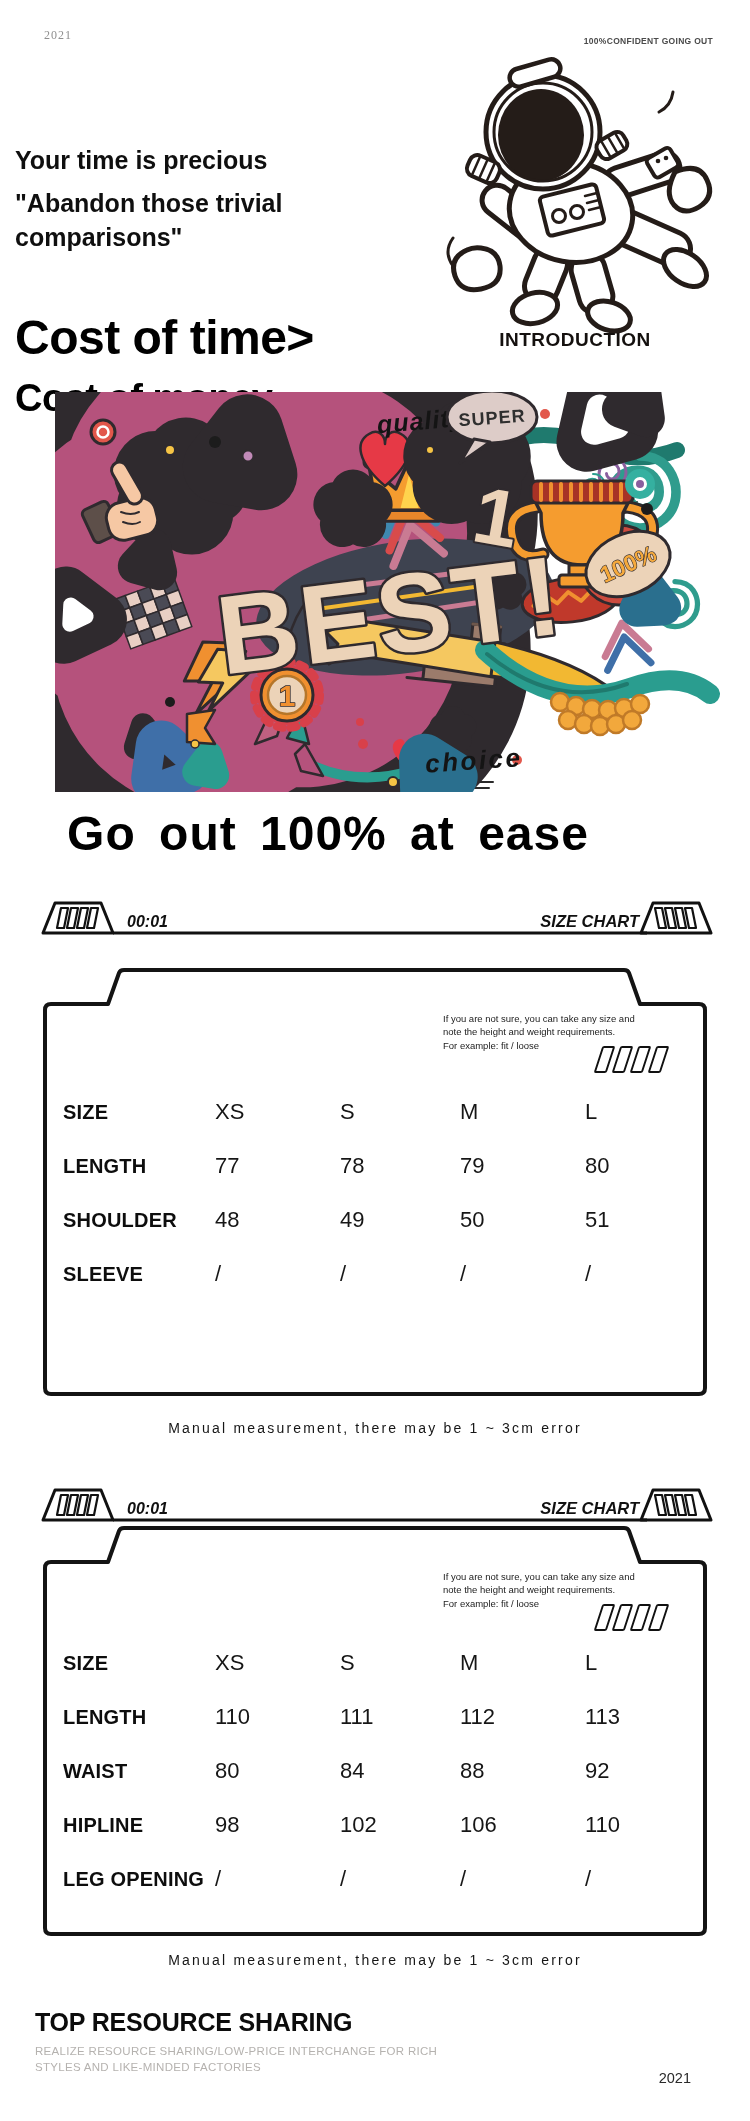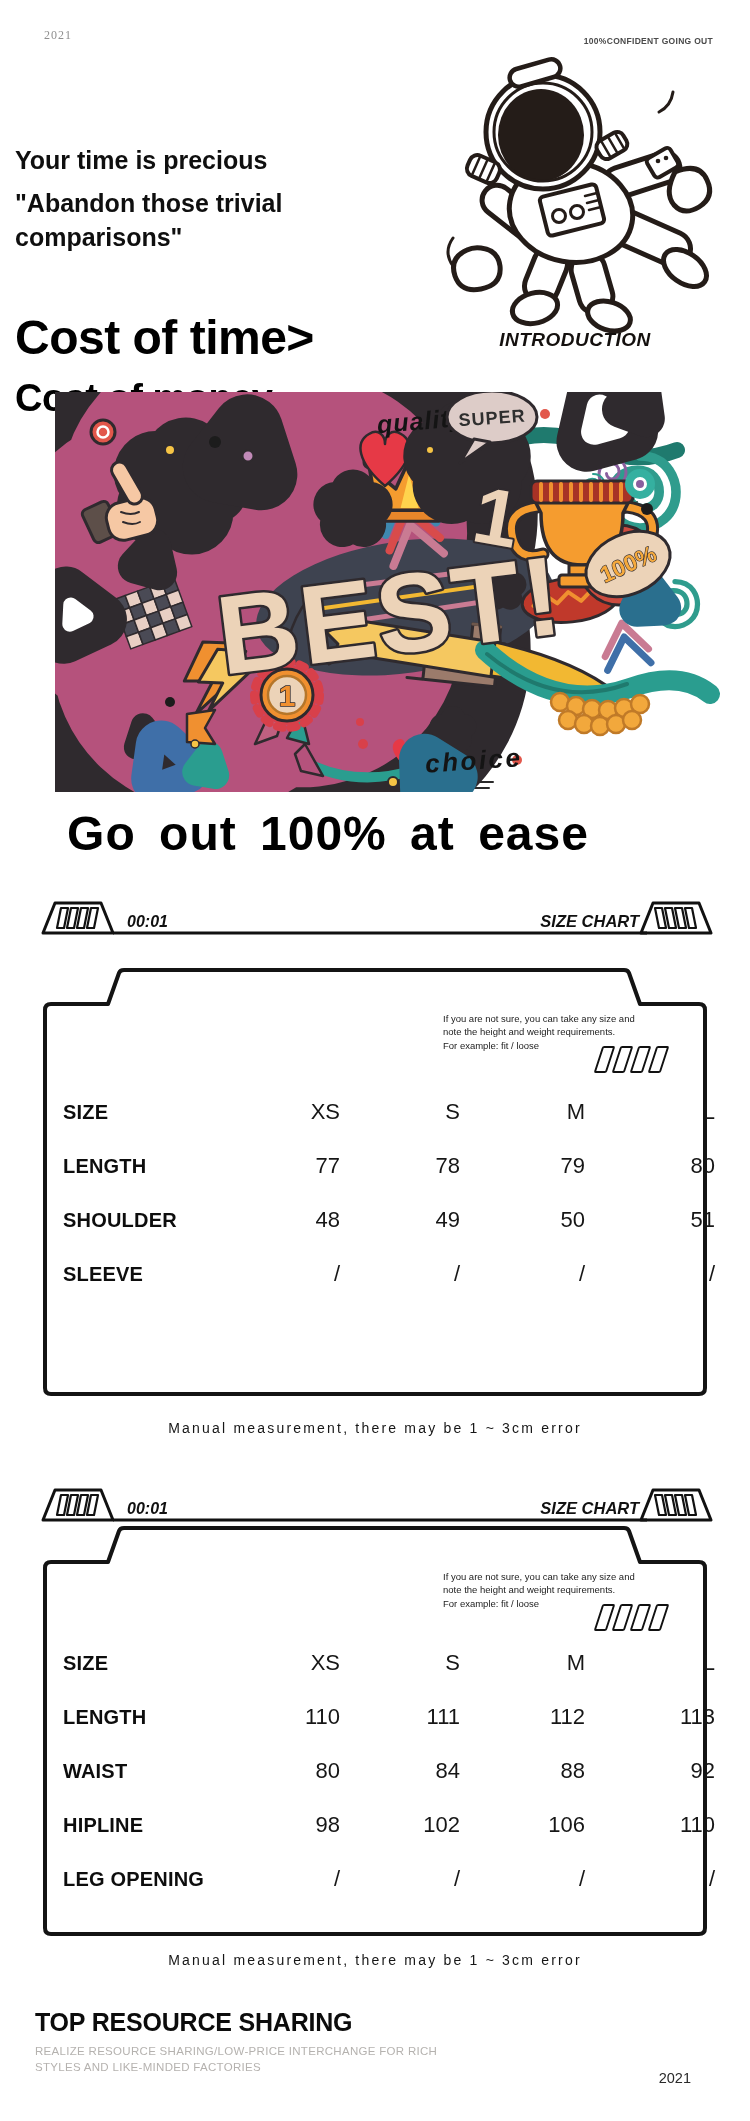--- a/index.html
+++ b/index.html
@@ -9,40 +9,40 @@
 
   .year-top{left:44px;top:28px;font-family:"Liberation Serif",serif;font-size:12px;color:#8f8f8f;letter-spacing:1px}
   .slogan-top{right:37px;top:36px;font-size:8.5px;color:#4a4a4a;font-weight:700;letter-spacing:.3px}
 
   .intro-block{left:15px;top:144px;width:440px;text-align:left}
   .intro-l1,.intro-l2{font-size:25px;font-weight:700;color:#0f0f0f;line-height:1.35}
   .intro-l2{margin-top:9px}
   .cost-l1{margin-top:56px;font-size:48px;font-weight:900;color:#000;letter-spacing:-.5px}
   .cost-l2{margin-top:12px;font-size:38px;font-weight:900;color:#000;letter-spacing:-.5px}
 
-  .introduction{left:450px;top:329px;width:250px;text-align:center;font-size:19px;font-style:italic;
+  .introduction{left:450px;top:329px;width:250px;text-align:center;font-size:19px;
                 font-weight:900;letter-spacing:.5px;color:#14100e}
 
   .tagline{left:0;top:806px;width:656px;text-align:center;font-size:48px;font-weight:900;color:#000;
            letter-spacing:1px;word-spacing:9px}
 
   .measure-note{left:0;width:750px;text-align:center;font-size:14px;letter-spacing:2.2px;color:#161616}
   .mn1{top:1420px}.mn2{top:1952px}
 
   .size-note{width:210px;font-size:9.5px;line-height:1.42;color:#222}
   .sn1{left:443px;top:1012px}.sn2{left:443px;top:1570px}
 
   .slats{display:flex;gap:5px}
   .slats i{display:block;width:9px;height:23px;border:2.5px solid #111;border-radius:2px;transform:skewX(-18deg)}
   .sl1{left:598px;top:1046px}.sl2{left:598px;top:1604px}
 
   .t-rows{left:35px;width:680px}
   .tr1{top:1085px}.tr2{top:1636px}
   .t-row{display:grid;grid-template-columns:180px 125px 120px 125px 130px;height:54px;align-items:center}
-  .t-cell{text-align:right;font-size:22px;font-weight:400;color:#161616}
+  .t-cell{text-align:left;font-size:22px;font-weight:400;color:#161616}
   .t-label{text-align:left;padding-left:28px;font-size:20px;font-weight:800;letter-spacing:.2px;color:#0d0d0d}
 
   .footer-title{left:35px;top:2008px;font-size:25px;font-weight:900;color:#0c0c0c;letter-spacing:-.2px}
   .footer-sub{left:35px;width:560px;font-size:11.5px;color:#b5b2af;letter-spacing:.3px;line-height:1.5}
   .fs1{top:2043px}.fs2{top:2059px}
   .year-bottom{right:59px;top:2070px;font-size:14.5px;color:#2a2a2a}
 
   svg text{font-family:"Liberation Sans",sans-serif}
 </style>
 </head>

